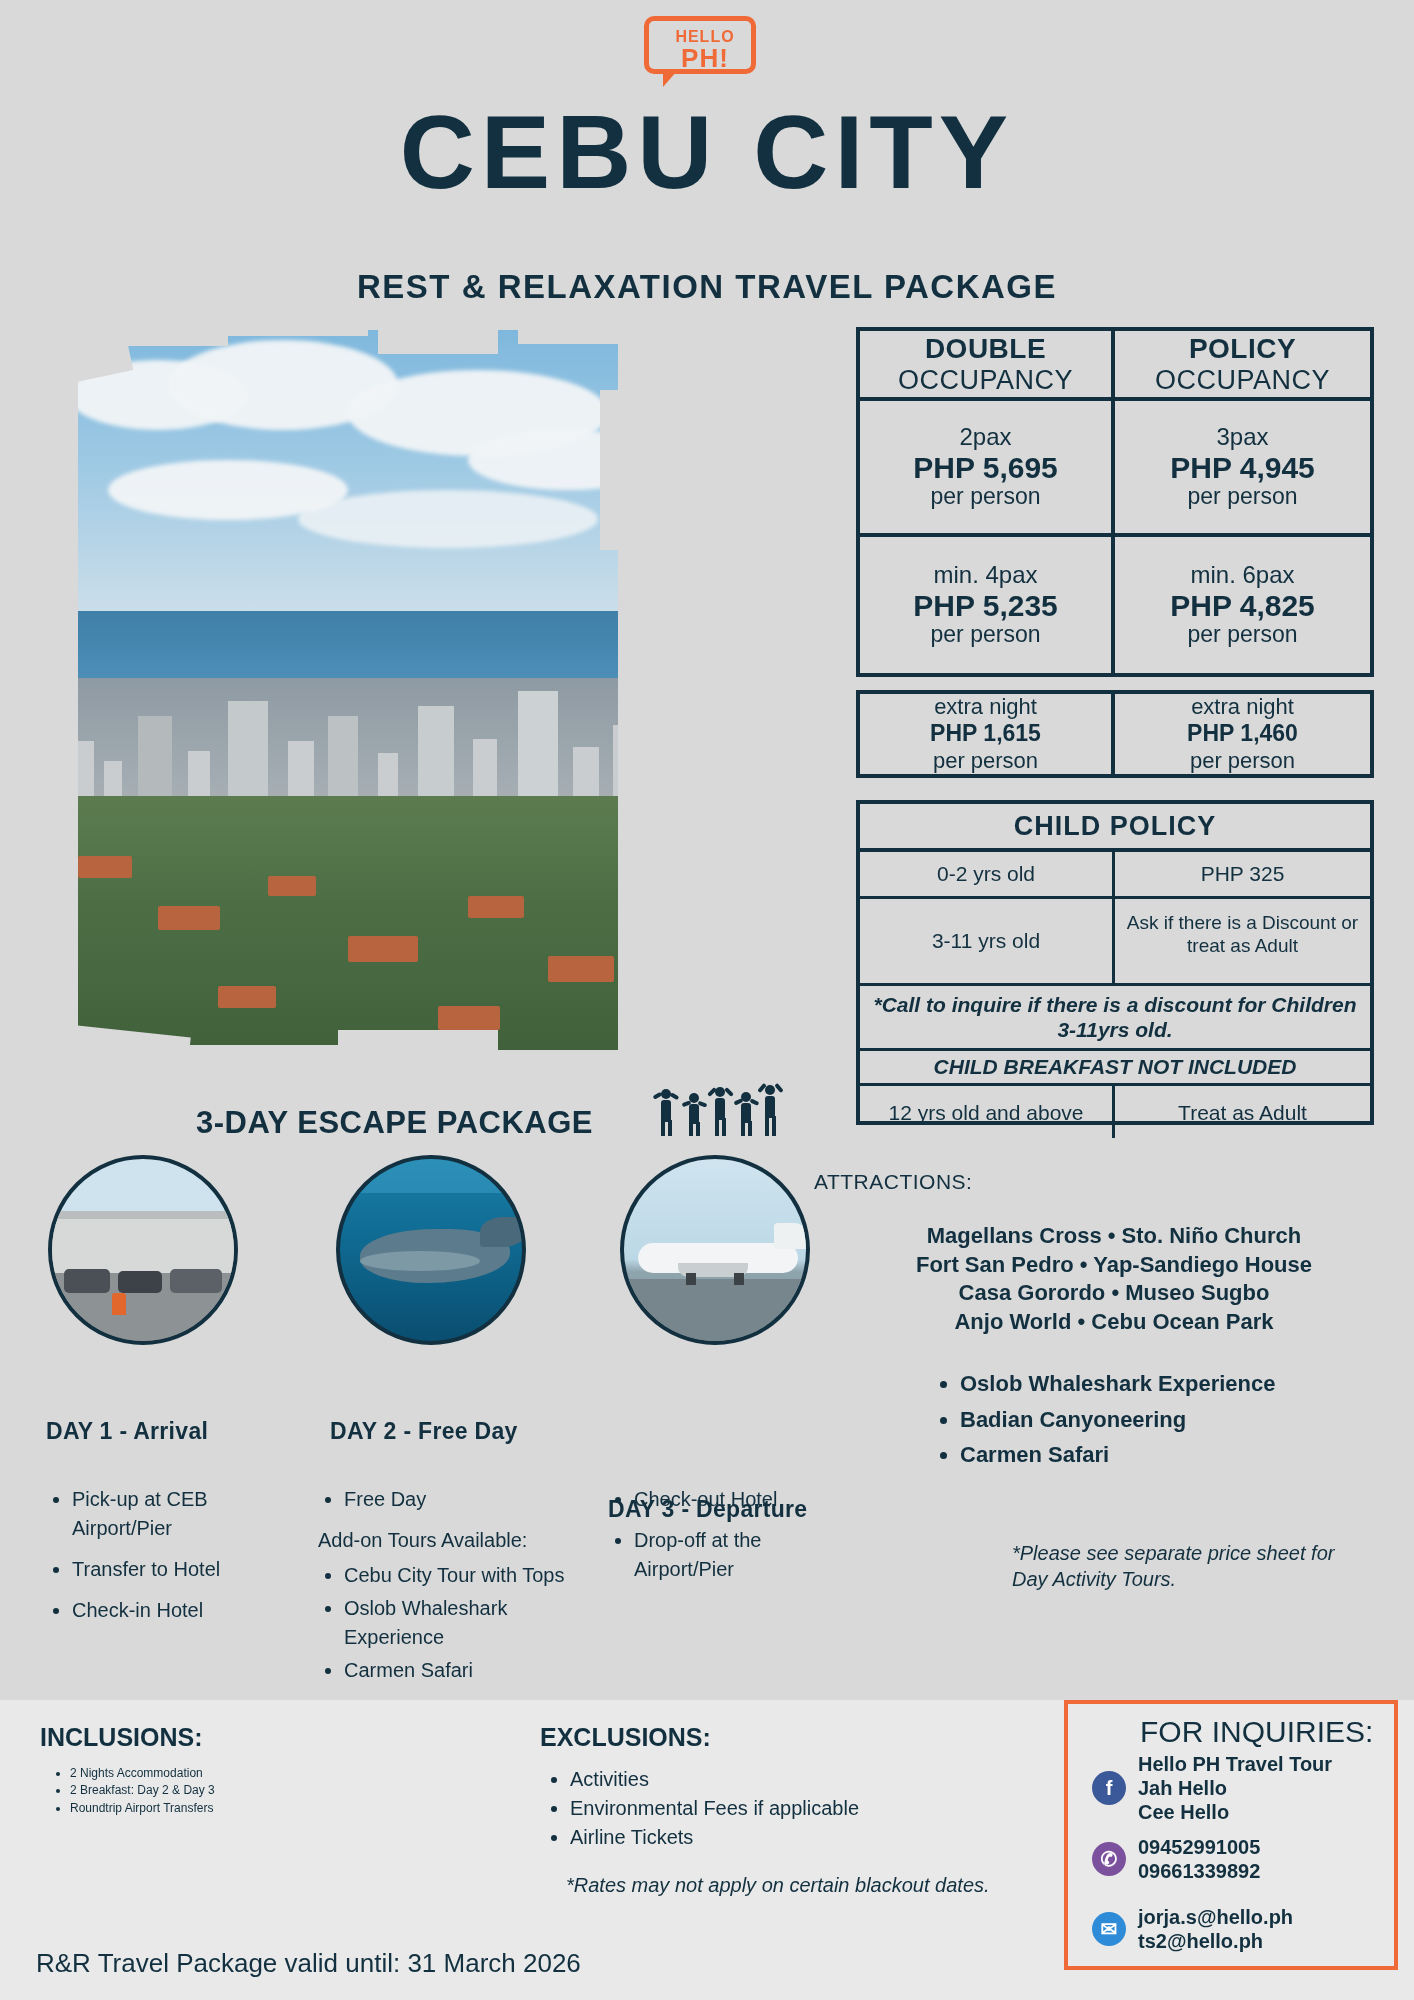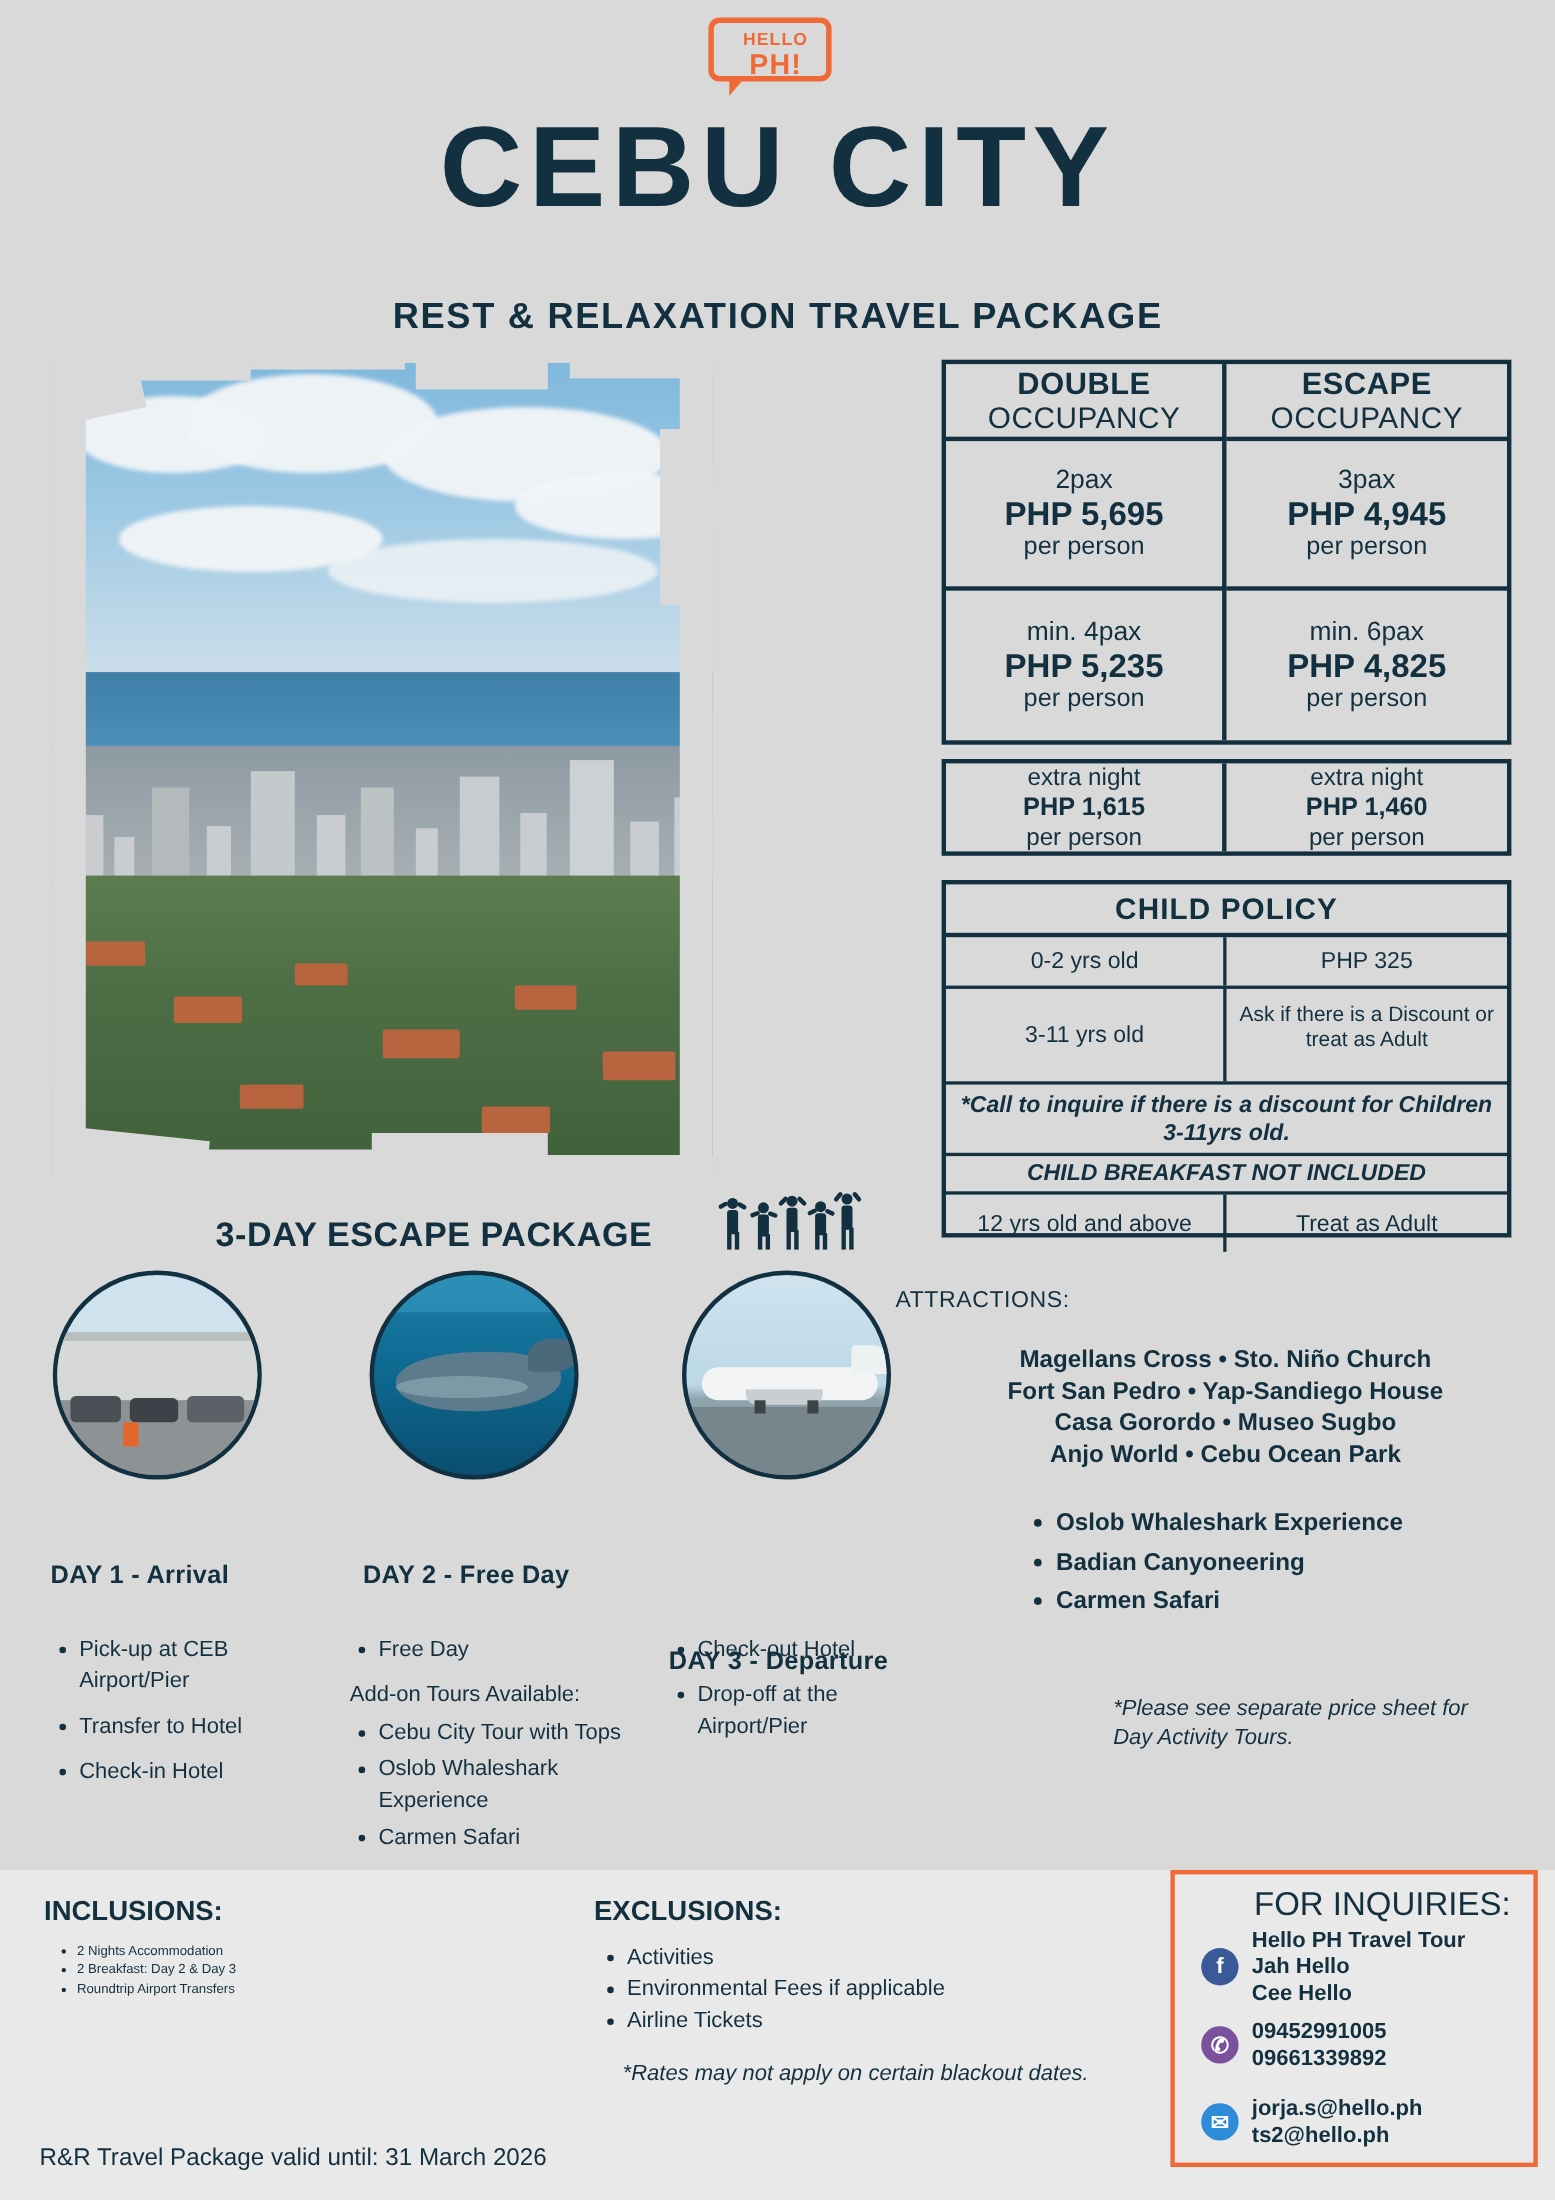--- a/index.html
+++ b/index.html
@@ -191,21 +191,21 @@
   
   .footer-bg {
     position: absolute; left: 0; top: 1700px; width: 1414px; height: 300px;
     background: #e9e9e9;
   }
   .incl-title { position: absolute; left: 40px; top: 1723px; font-size: 25px; font-weight: 800; }
   .incl-list { position: absolute; left: 70px; top: 1765px; width: 440px; font-size: 12px; line-height: 1.45; }
   .excl-title { position: absolute; left: 540px; top: 1723px; font-size: 25px; font-weight: 800; }
   .excl-list { position: absolute; left: 570px; top: 1765px; width: 420px; font-size: 20px; line-height: 1.45; }
   .rates-note { position: absolute; left: 566px; top: 1872px; width: 470px; font-size: 20px; font-style: italic; line-height: 1.3; }
-  .valid { position: absolute; left: 36px; top: 1948px; font-size: 22px; }
+  .valid { position: absolute; left: 36px; top: 1948px; font-size: 26px; }
 
   
   .inq {
     position: absolute; left: 1064px; top: 1700px; width: 334px; height: 270px;
     border: 4px solid #ef6a37; background: #e9e9e9;
   }
   .inq-title { position: absolute; left: 1140px; top: 1715px; font-size: 30px; font-weight: 400; }
   .inq-row { position: absolute; display: flex; align-items: center; gap: 12px; }
   .ico { width: 34px; height: 34px; border-radius: 50%; display: flex; align-items: center; justify-content: center; color: #fff; font-size: 20px; font-weight: 800; flex: 0 0 auto;}
   .ico-fb { background: #3b5998; }
@@ -284,21 +284,21 @@
       <div class="tear" style="left:430px;top:720px;width:180px;height:44px;"></div>
     </div>
   </div>
 
   <div class="rate-table">
     <div class="rt-cell">
       <div class="occ-title">DOUBLE</div>
       <div class="occ-sub">OCCUPANCY</div>
     </div>
     <div class="rt-cell">
-      <div class="occ-title">ESCAPE</div>
+      <div class="occ-title">POLICY</div>
       <div class="occ-sub">OCCUPANCY</div>
     </div>
 
     <div class="rt-cell">
       <div class="pax">2pax</div>
       <div class="price">PHP 5,695</div>
       <div class="pp">per person</div>
     </div>
     <div class="rt-cell">
       <div class="pax">3pax</div>

